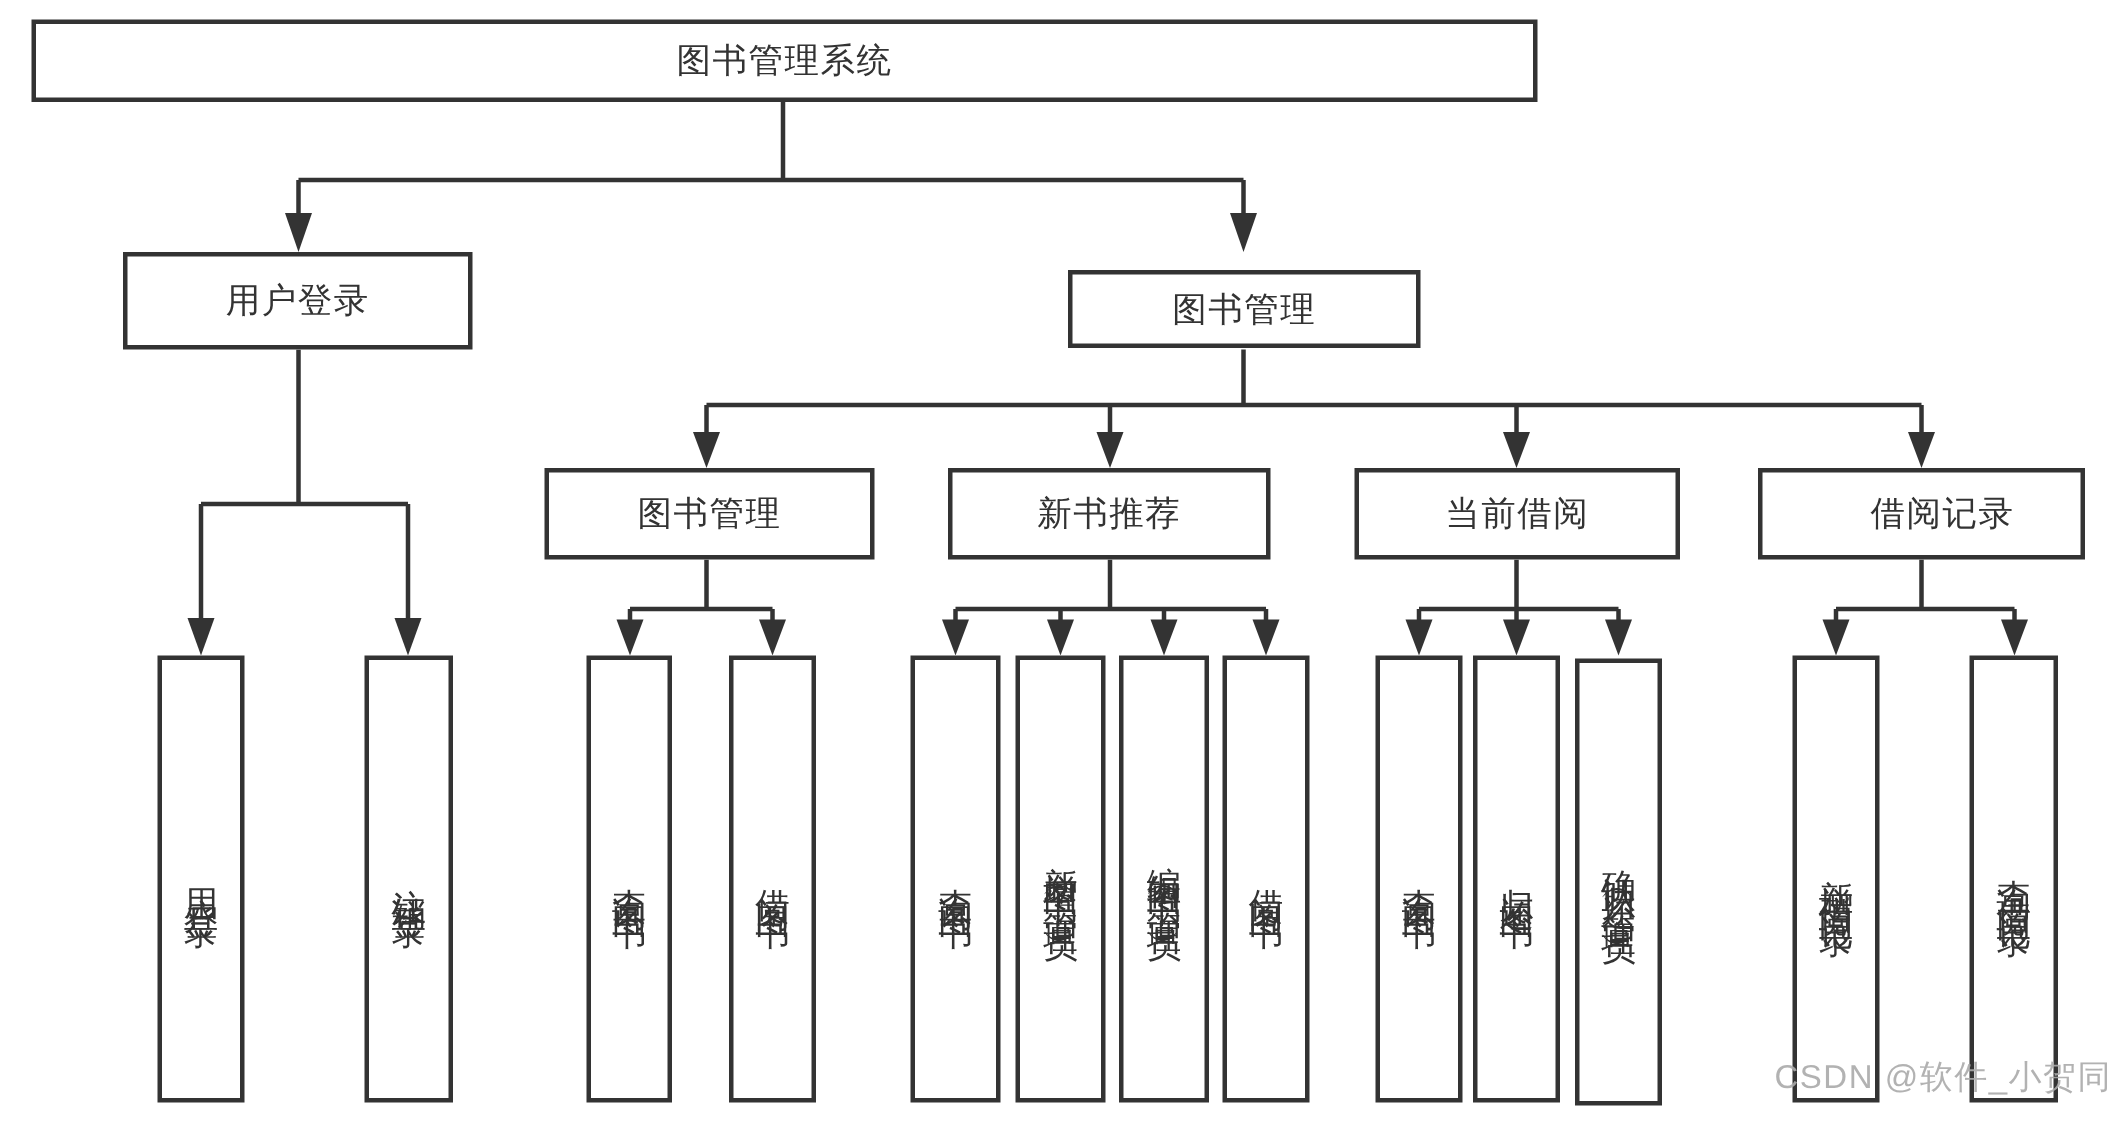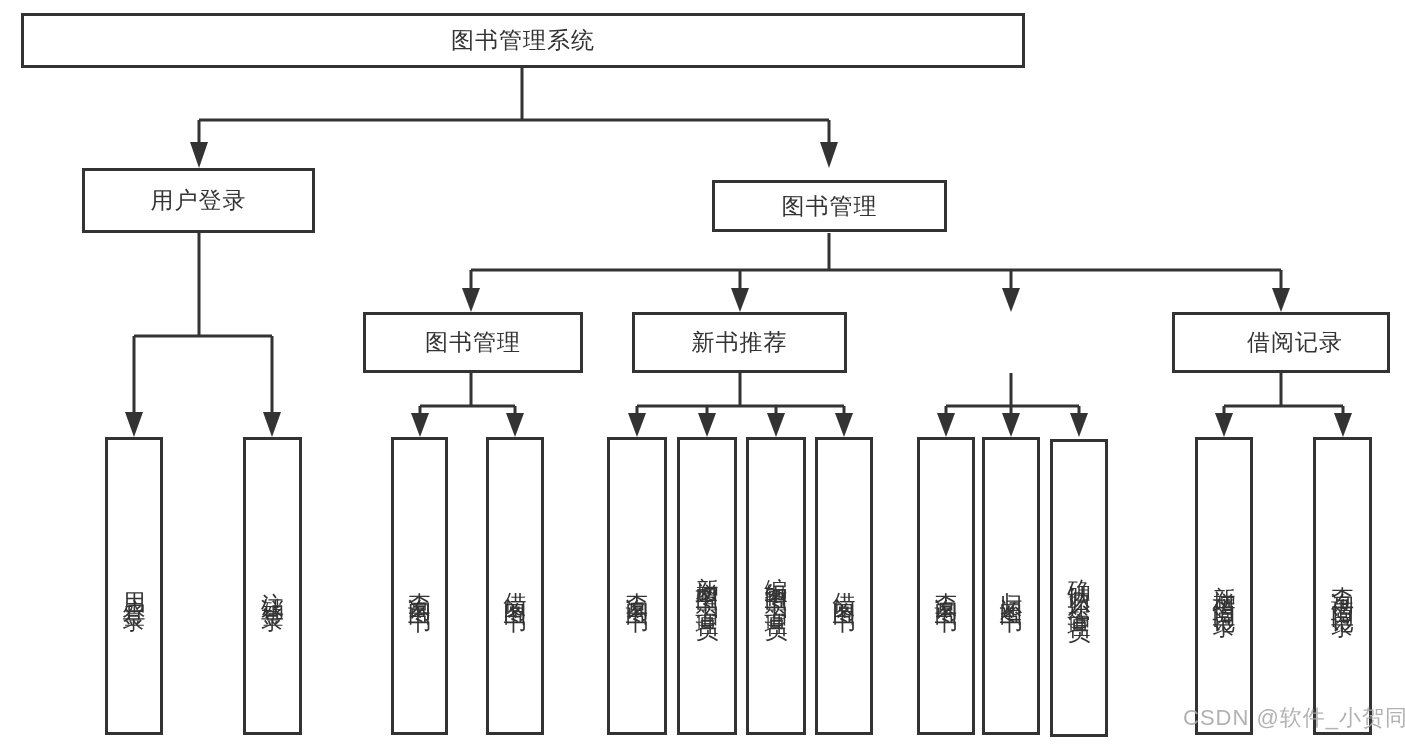--- a/index.html
+++ b/index.html
@@ -93,20 +93,21 @@
     </g>
   </svg>
 
   <div class="node h-node" style="left:21px;top:13px;width:1004px;height:55px;">图书管理系统</div>
 
   <div class="node h-node" style="left:82px;top:168px;width:233px;height:65px;">用户登录</div>
   <div class="node h-node" style="left:712px;top:180px;width:235px;height:52px;">图书管理</div>
 
   <div class="node h-node" style="left:363px;top:312px;width:220px;height:61px;">图书管理</div>
   <div class="node h-node" style="left:632px;top:312px;width:215px;height:61px;">新书推荐</div>
+  <div class="node h-node" style="left:903px;top:312px;width:217px;height:61px;">当前借阅</div>
   <div class="node h-node" style="left:1172px;top:312px;width:218px;height:61px;padding-left:28px;">借阅记录</div>
 
   <div class="node v-node" style="left:105px;top:437px;width:58px;height:298px;">
     <span>用户登录</span>
   </div>
   <div class="node v-node" style="left:243px;top:437px;width:59px;height:298px;">
     <span>注销登录</span>
   </div>
 
   <div class="node v-node" style="left:391px;top:437px;width:57px;height:298px;">

